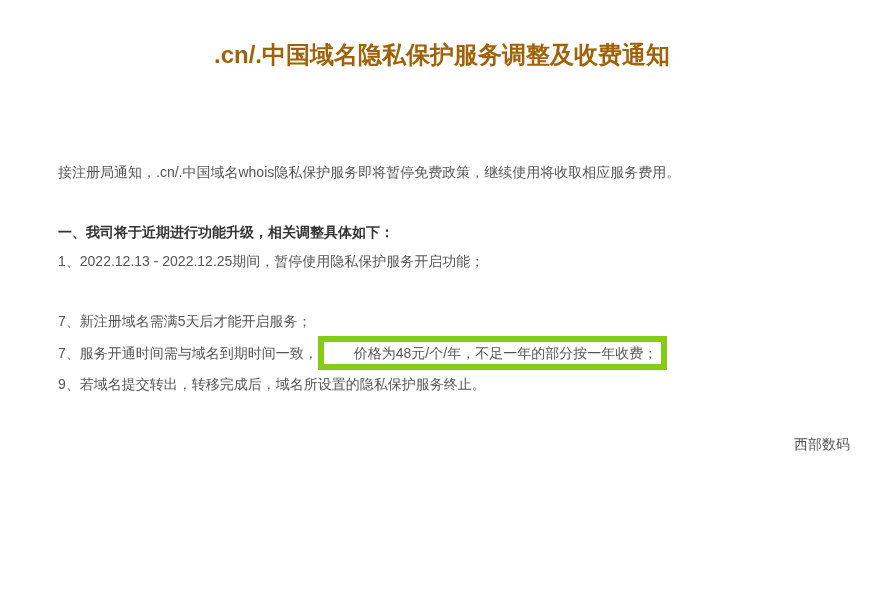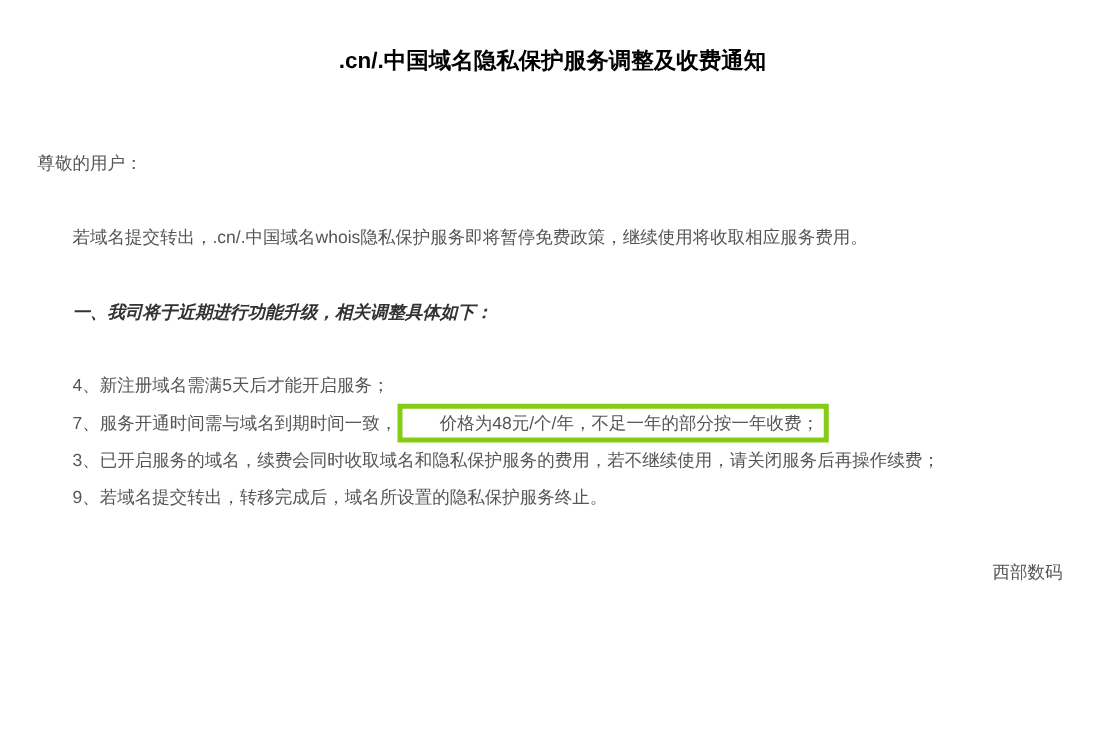--- a/index.html
+++ b/index.html
@@ -11,81 +11,79 @@
     line-height: 2.1;
     width: 884px;
     height: 599px;
     overflow: hidden;
   }
   .page {
     padding: 30px 30px 0 30px;
   }
   .title {
     text-align: center;
-    font-size: 18px;
+    font-size: 24px;
     font-weight: bold;
-    color: #000000;
+    color: #a16207;
     margin-bottom: 48px;
   }
   .content p {
     margin: 0;
   }
   .content .indent {
     text-indent: 2em;
   }
   .content .item {
     text-indent: 2em;
   }
   .spacer {
     height: 30px;
   }
   .section-head {
     text-indent: 2em;
     color: #333333;
     font-weight: bold;
-    font-style: italic;
   }
   .highlight-box {
-    border: 4px solid #84cc16;
+    border: 6px solid #84cc16;
     padding: 0 4px 0 2px;
     display: inline-block;
     line-height: 1.6;
   }
   .sign {
     text-align: right;
     padding-right: 4px;
     margin-top: 30px;
   }
 </style>
 </head>
 <body>
 
 <div class="page">
 
   <h1 class="title">.cn/.中国域名隐私保护服务调整及收费通知</h1>
 
   <div class="content">
 
-    <p>尊敬的用户：</p>
 
     <div class="spacer"></div>
 
-    <p class="indent">若域名提交转出，.cn/.中国域名whois隐私保护服务即将暂停免费政策，继续使用将收取相应服务费用。</p>
+    <p class="indent">接注册局通知，.cn/.中国域名whois隐私保护服务即将暂停免费政策，继续使用将收取相应服务费用。</p>
 
     <div class="spacer"></div>
 
     <p class="section-head">一、我司将于近期进行功能升级，相关调整具体如下：</p>
+    <p class="item">1、2022.12.13 - 2022.12.25期间，暂停使用隐私保护服务开启功能；</p>
 
     <div class="spacer"></div>
 
-    <p class="item">4、新注册域名需满5天后才能开启服务；</p>
+    <p class="item">7、新注册域名需满5天后才能开启服务；</p>
     <p class="item">
       <span>7、服务开通时间需与域名到期时间一致，</span><span class="highlight-box">价格为48元/个/年，不足一年的部分按一年收费；</span>
     </p>
-    <p class="item">3、已开启服务的域名，续费会同时收取域名和隐私保护服务的费用，若不继续使用，请关闭服务后再操作续费；</p>
     <p class="item">9、若域名提交转出，转移完成后，域名所设置的隐私保护服务终止。</p>
 
     <div class="sign">
       <p>西部数码</p>
 
     </div>
 
   </div>
 
 </div>

